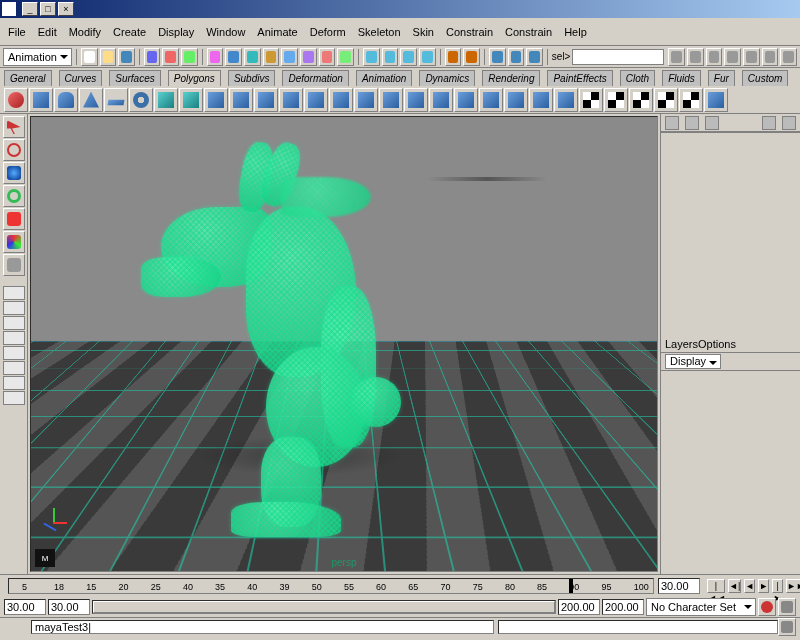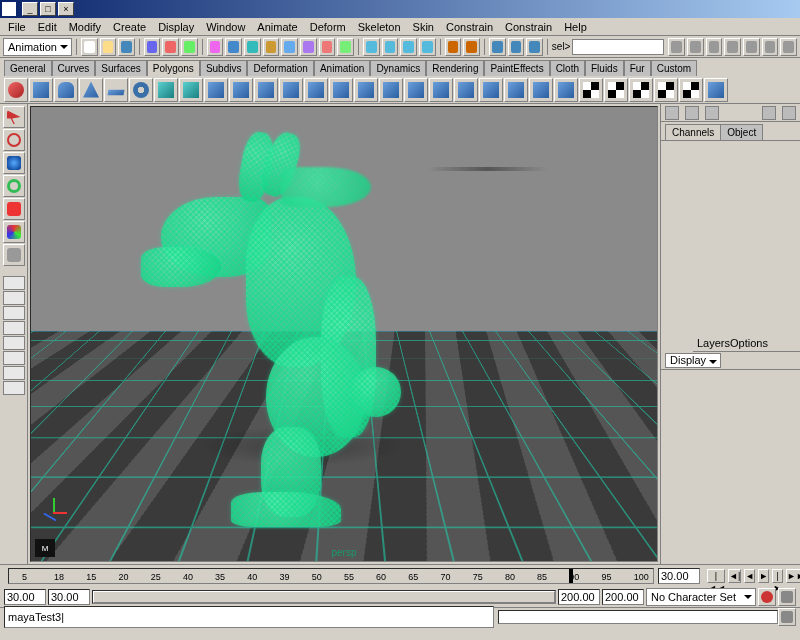--- a/index.html
+++ b/index.html
@@ -5,34 +5,34 @@
 * { margin:0; padding:0; box-sizing:border-box; font-family: Tahoma, sans-serif; font-size:11px; }
 body { background:#d4d0c8; width:800px; height:640px; overflow:hidden; user-select:none; }
 
 
 .titlebar { height:18px; background:linear-gradient(90deg,#0a246a,#a6caf0); color:#fff; display:flex; align-items:center; padding:0 2px; }
 .titlebar .t-icon { width:14px; height:14px; background:#fff; margin-right:4px; }
 .titlebar .t-text { flex:1; font-weight:bold; }
 .titlebar .win-btn { width:16px; height:14px; background:#d4d0c8; border:1px solid #fff; border-right-color:#404040; border-bottom-color:#404040; margin-left:2px; font-size:9px; text-align:center; line-height:12px; color:#000; }
 
 
-.menubar { height:18px; background:#d4d0c8; display:flex; align-items:center; padding:0 2px; border-bottom:1px solid #808080; }
+.menubar { height:28px; background:#d4d0c8; display:flex; align-items:center; padding:0 2px; border-bottom:1px solid #808080; }
 .menubar .mi { padding:2px 6px; cursor:default; }
 
 
 .modrow { height:22px; background:#d4d0c8; display:flex; align-items:center; padding:0 3px; border-bottom:1px solid #808080; gap:2px; }
 .dropdown { height:18px; border:1px solid #808080; background:#fff; padding:0 14px 0 4px; position:relative; display:inline-flex; align-items:center; }
 .dropdown::after { content:""; position:absolute; right:3px; top:6px; border:4px solid transparent; border-top-color:#000; }
 .tb-btn { width:18px; height:18px; border:1px solid #fff; border-right-color:#808080; border-bottom-color:#808080; background:#d4d0c8; position:relative; }
 .tb-btn .ic { position:absolute; inset:2px; border-radius:2px; }
 .sep { width:1px; height:16px; background:#808080; margin:0 2px; }
 .input-small { height:16px; border:1px solid #808080; background:#fff; }
 
 
-.shelf-tabs { height:18px; display:flex; align-items:flex-end; padding:0 4px; background:#d4d0c8; gap:1px; }
+.shelf-tabs { height:18px; display:flex; align-items:flex-end; padding:0 4px; background:#d4d0c8; gap:8px;font-style:italic; }
 .shelf-tabs .tab { padding:2px 5px; border:1px solid #808080; border-bottom:none; background:#c0c0c0; font-size:10px; margin-right:-1px; }
 .shelf-tabs .tab.active { background:#d4d0c8; }
 
 
 .shelf { height:28px; background:#d4d0c8; display:flex; align-items:center; padding:0 4px; border-bottom:1px solid #808080; gap:1px; }
 .shelf-btn { width:24px; height:24px; border:1px solid #fff; border-right-color:#808080; border-bottom-color:#808080; position:relative; background:#d4d0c8; }
 .shelf-btn .p3d { position:absolute; inset:3px; background:linear-gradient(135deg,#6b9edb,#2b5fa0); }
 .shelf-btn.cyan .p3d { background:linear-gradient(135deg,#5bd0d0,#1a8080); }
 .shelf-btn.red .p3d { background:linear-gradient(135deg,#e66,#a22); }
 .shelf-btn.chk .p3d { background:repeating-conic-gradient(#000 0 25%,#fff 0 50%); }
@@ -50,37 +50,37 @@
 .viewport { flex:1; background:#8a8a8a; position:relative; overflow:hidden; border:1px inset #808080; margin:2px; }
 
 
 .rightcol { width:140px; background:#d4d0c8; display:flex; flex-direction:column; border-left:1px solid #808080; }
 .panel-hdr { height:18px; display:flex; align-items:center; padding:0 4px; border-bottom:1px solid #808080; gap:6px; }
 .panel-hdr .ico { width:14px; height:14px; background:#bbb; border:1px solid #808080; }
 .panel-tabs { display:flex; padding:2px 4px 0; }
 .panel-tabs .pt { padding:2px 6px; border:1px solid #808080; border-bottom:none; font-size:10px; background:#c0c0c0; margin-right:-1px; }
 .panel-tabs .pt.active { background:#d4d0c8; }
 .panel-body { flex:1; border-top:1px solid #808080; }
-.layers-hdr { height:16px; display:flex; align-items:center; justify-content:space-between; padding:0 4px; border-bottom:1px solid #808080;margin-left:32px; }
+.layers-hdr { height:16px; display:flex; align-items:center; justify-content:space-between; padding:0 4px; border-bottom:1px solid #808080; }
 
 
 .timeline-area { border-top:1px solid #808080; }
 .tick-row { height:22px; display:flex; align-items:center; padding:0 4px; background:#d4d0c8; }
 .ticks { flex:1; height:16px; border:1px inset #808080; background:#d4d0c8; position:relative; margin:0 4px; }
 .ticks .num { position:absolute; bottom:1px; font-size:9px; }
 .ticks .marker { position:absolute; top:0; bottom:0; width:4px; background:#000; }
 .frame-field { width:42px; height:16px; border:1px inset #808080; background:#fff; padding:0 2px; font-size:10px; display:flex; align-items:center; }
 .play-btn { width:18px; height:14px; border:1px solid #fff; border-right-color:#808080; border-bottom-color:#808080; margin:0 1px; background:#d4d0c8; text-align:center; line-height:12px; font-size:9px; }
 
 .range-row { height:20px; display:flex; align-items:center; padding:0 4px; gap:2px; }
 .slider { flex:1; height:14px; border:1px inset #808080; background:#c0c0c0; position:relative; }
 .slider .thumb { position:absolute; left:0; top:0; bottom:0; right:0; background:#d4d0c8; border:1px solid #fff; border-right-color:#808080; border-bottom-color:#808080; }
 
 .cmd-row { height:18px; display:flex; align-items:center; padding:0 4px; border-top:1px solid #808080; }
-.cmd-input { flex:1; height:22px; border:1px inset #808080; background:#fff; padding:0 3px; font-size:10px; display:flex; align-items:center; }
+.cmd-input { flex:1; height:14px; border:1px inset #808080; background:#fff; padding:0 3px; font-size:10px; display:flex; align-items:center;margin-left:27px; }
 
 
 .floor { position:absolute; left:-10%; right:-10%; bottom:-20px; height:55%; background:
   repeating-linear-gradient(100deg,#3a3a3a 0 30px,#555 30px 60px);
   transform:perspective(400px) rotateX(62deg); transform-origin:top center;
   border-top:1px solid #2bd;
 }
 .floor::before { content:""; position:absolute; inset:0;
   background:repeating-linear-gradient(0deg,transparent 0 32px,#21c7a5 32px 33px),
              repeating-linear-gradient(90deg,transparent 0 32px,#21c7a5 32px 33px);
@@ -416,24 +416,20 @@
 
   <div class="rightcol">
     <div class="panel-hdr">
       <div class="ico"></div>
       <div class="ico"></div>
       <div class="ico"></div>
       <div style="flex:1"></div>
       <div class="ico"></div>
       <div class="ico"></div>
     </div>
-    <div class="panel-tabs">
-      <div class="pt active">Channels</div>
-      <div class="pt">Object</div>
-    </div>
     <div class="panel-body"></div>
     <div class="layers-hdr">
       <div style="display:flex">
         <div class="pt active" style="border-bottom:none">Layers</div>
         <div class="pt" style="border-bottom:none">Options</div>
       </div>
       <div class="ico"></div>
     </div>
     <div style="height:18px;display:flex;align-items:center;padding:0 4px;border-bottom:1px solid #808080">
       <div class="dropdown" style="height:15px">

